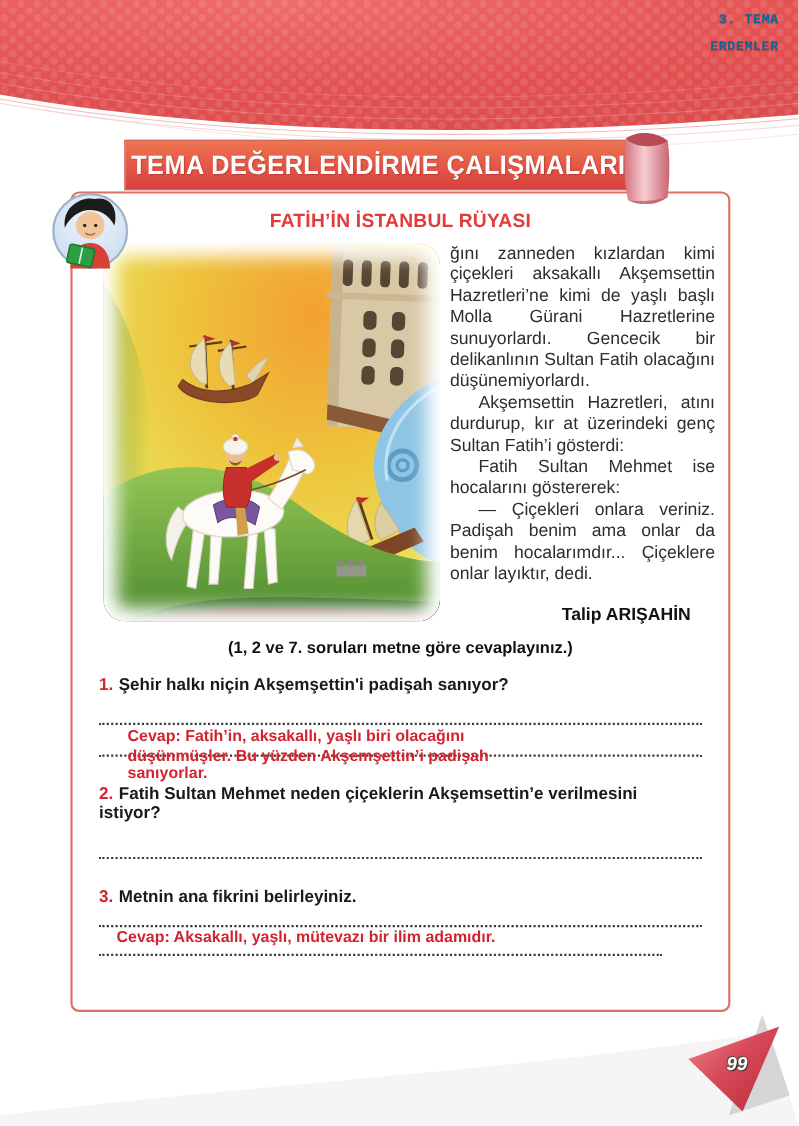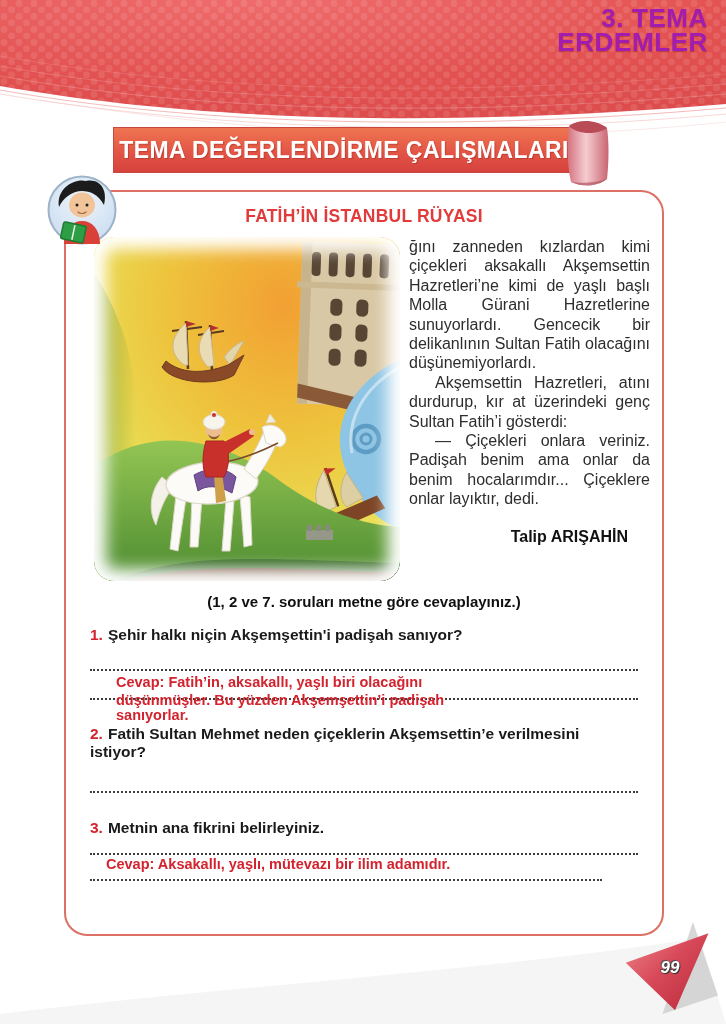--- a/index.html
+++ b/index.html
@@ -3,40 +3,40 @@
 <meta charset="utf-8">
 <style>
   html,body { margin:0; padding:0; }
   body {
     width:726px; height:1024px; position:relative; background:#ffffff;
     font-family:"Liberation Sans", sans-serif; overflow:hidden;
   }
   
   .header-wave { position:absolute; left:0; top:0; width:726px; height:190px; }
   .tema-block {
-    position:absolute; right:18px; top:6px; text-align:right; color:#a21caf;
-    font-weight:bold; font-size:26px; line-height:24px; letter-spacing:0.6px;
-    text-shadow:0 1px 1px rgba(120,20,20,.35); z-index:3;
+    position:absolute; right:18px; top:6px; text-align:right; color:#0369a1;
+    font-weight:bold; font-size:12px; line-height:24px; letter-spacing:0.6px;
+    text-shadow:0 1px 1px rgba(120,20,20,.35); z-index:3;font-family:Liberation Mono, monospace;
   }
   
   .banner {
     position:absolute; left:113px; top:127px; width:462px; height:46px;
     background:linear-gradient(180deg,#ee7550 0%,#e35546 55%,#d6413d 100%);
     border:1px solid #c8483f; box-sizing:border-box; z-index:2;
     display:flex; align-items:center; justify-content:center;
   }
   .banner-title {
     color:#fff; font-weight:bold; font-size:23px; letter-spacing:0.4px;
     text-shadow:1px 1px 1px rgba(140,30,20,.4); white-space:nowrap; transform:scaleY(1.05);
   }
   .ribbon { position:absolute; left:564px; top:116px; width:48px; height:70px; z-index:3; }
   
   .box {
-    position:absolute; left:64px; top:190px; width:600px; height:746px;
-    border:2px solid #dd7064; border-radius:23px; background:#fff;
+    position:absolute; left:64px; top:174px; width:600px; height:746px;
+    border:2px solid #dd7064; border-radius:8px; background:#fff;
     box-sizing:border-box; padding:10px 12px 0 12px; z-index:1;
   }
   .avatar { position:absolute; left:46px; top:174px; width:72px; height:72px; z-index:4; }
   .story-title {
     text-align:center; color:#e23b3b; font-weight:bold; font-size:17.5px;
     margin:4px 0 10px 0; letter-spacing:0.2px;
   }
   .intro {
     font-size:16px; line-height:19.5px; text-align:justify; color:#2d2d2d;
     text-indent:40px; margin:0 2px;
@@ -253,20 +253,21 @@
           <ellipse cx="94" cy="19" rx="11" ry="7.5" fill="#f7f4ec" stroke="#ddd6c8" stroke-width="1"></ellipse>
           <circle cx="94" cy="11" r="3" fill="#f7f4ec" stroke="#ddd6c8" stroke-width="0.8"></circle>
           <circle cx="94" cy="12" r="2" fill="#c8302c"></circle>
         </g>
       </svg>
     </div>
 
     <div class="col">
       <p>ğını zanneden kızlardan kimi çiçekleri aksakallı Akşemsettin Hazretleri’ne kimi de yaşlı başlı Molla Gürani Hazretlerine sunuyorlardı. Gencecik bir delikanlının Sultan Fatih olacağını düşünemiyorlardı.</p>
       <p class="ind">Akşemsettin Hazretleri, atını durdurup, kır at üzerindeki genç Sultan Fatih’i gösterdi:</p>
+      <p class="ind">Fatih Sultan Mehmet ise hocalarını göstererek:</p>
       <p class="ind">— Çiçekleri onlara veriniz. Padişah benim ama onlar da benim hocalarımdır... Çiçeklere onlar layıktır, dedi.</p>
       <div class="author">Talip ARIŞAHİN</div>
     </div>
   </div>
 
   <div class="instruction">(1, 2 ve 7. soruları metne göre cevaplayınız.)</div>
 
   <div class="questions">
 
     <div class="q">

